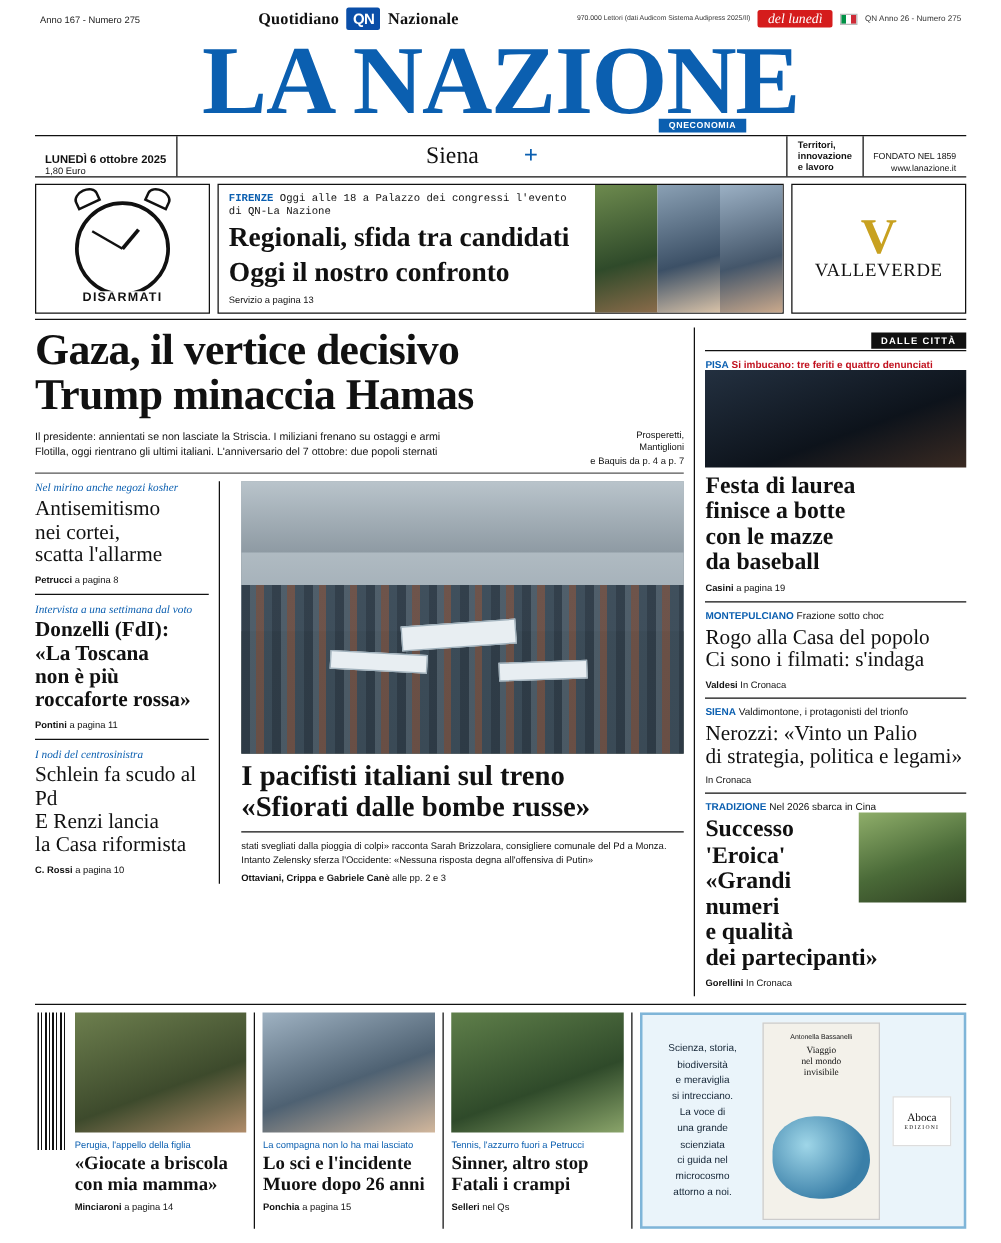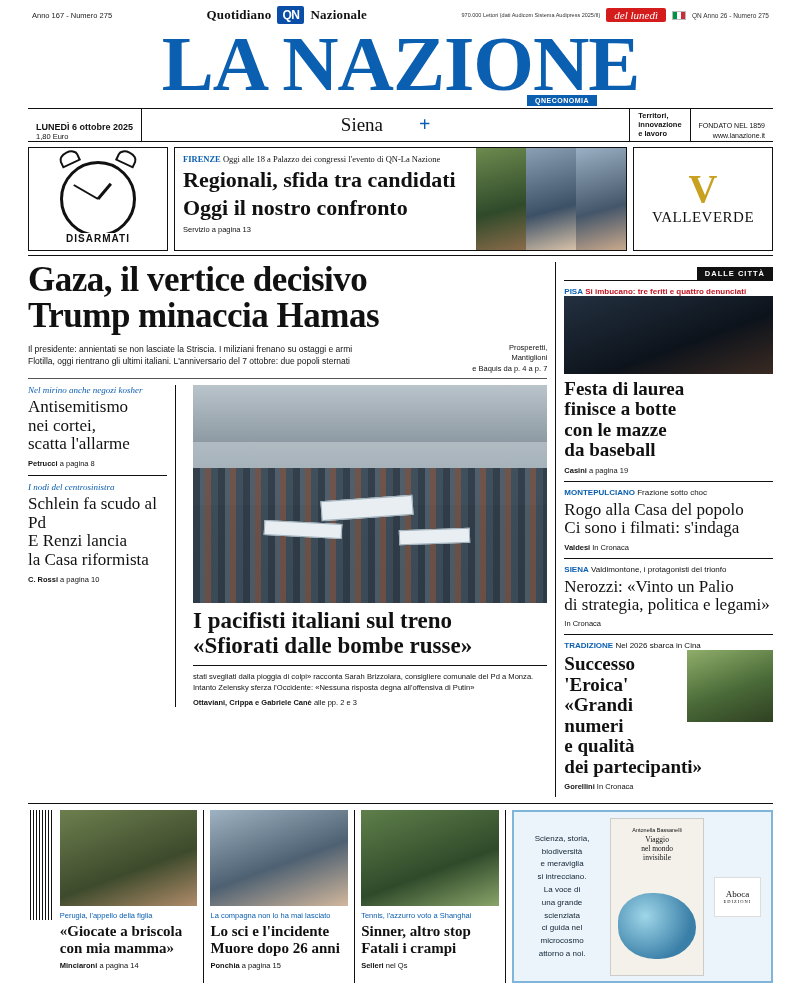--- a/index.html
+++ b/index.html
@@ -62,21 +62,21 @@
   .clock .bell.r { right: 4px; transform: rotate(25deg); }
   .clock .face { position: absolute; inset: 5px; border: 3px solid #111; border-radius: 50%; background: #fff; }
   .clock .hands { position: absolute; inset: 0; }
   .clock .hand { position: absolute; background: #111; left: 50%; bottom: 50%; transform-origin: bottom center; }
   .clock .hand.h { width: 3px; height: 20px; transform: translateX(-50%) rotate(40deg); }
   .clock .hand.m { width: 2px; height: 28px; transform: translateX(-50%) rotate(-60deg); }
   .clock .label { position: absolute; bottom: -2px; left: 50%; transform: translateX(-50%); background: #fff; font-family: "Liberation Sans", sans-serif; font-weight: bold; font-size: 10px; letter-spacing: 1px; padding: 0 3px; }
 
   .promo-main { flex: 1; border: 1px solid #111; display: flex; }
   .promo-main .txt { flex: 1; padding: 6px 8px; }
-  .promo-main .kicker { font-family: Liberation Serif, serif; font-size: 8.5px; }
+  .promo-main .kicker { font-family: Liberation Mono, monospace; font-size: 8.5px; }
   .promo-main .kicker b { color: #0b5fb0; }
   .promo-main h2 { font-family: "Liberation Serif", serif; font-size: 22px; line-height: 1.08; font-weight: bold; margin-top: 4px; }
   .promo-main .svc { font-family: "Liberation Sans", sans-serif; font-size: 7.5px; margin-top: 6px; }
   .faces { width: 150px; display: flex; }
   .face-img { flex: 1; }
   .f1 { background: linear-gradient(165deg,#6d8a4e,#2f4a2a 60%,#8a6b4a); }
   .f2 { background: linear-gradient(165deg,#8aa0b4,#3c5066 60%,#d8c2a8); }
   .f3 { background: linear-gradient(165deg,#9bb0c4,#44566a 60%,#caa98c); }
 
   .adbox { width: 140px; border: 1px solid #111; display: flex; flex-direction: column; align-items: center; justify-content: center; }
@@ -267,20 +267,31 @@
             <div class="kick">Nel mirino anche negozi kosher</div>
             <h3 style="white-space:pre-line">Antisemitismo
 nei cortei,
 scatta l'allarme</h3>
             <div class="sign">
               <b>Petrucci</b>
               <span>a pagina 8</span>
             </div>
           </div>
 
+          <div class="story">
+            <div class="kick">Intervista a una settimana dal voto</div>
+            <h3 class="bold" style="white-space:pre-line">Donzelli (FdI):
+«La Toscana
+non è più
+roccaforte rossa»</h3>
+            <div class="sign">
+              <b>Pontini</b>
+              <span>a pagina 11</span>
+            </div>
+          </div>
 
           <div class="story">
             <div class="kick">I nodi del centrosinistra</div>
             <h3 style="white-space:pre-line">Schlein fa scudo al Pd
 E Renzi lancia
 la Casa riformista</h3>
             <div class="sign">
               <b>C. Rossi</b>
               <span>a pagina 10</span>
             </div>
@@ -396,21 +407,21 @@
       <h3 style="white-space:pre-line">Lo sci e l'incidente
 Muore dopo 26 anni</h3>
       <div class="sign">
         <b>Ponchia</b>
         <span>a pagina 15</span>
       </div>
     </div>
 
     <div class="bcell">
       <div class="thumb t3"></div>
-      <div class="kick">Tennis, l'azzurro voto a Shanghai</div>
+      <div class="kick">Tennis, l'azzurro fuori a Petrucci</div>
       <h3 style="white-space:pre-line">Sinner, altro stop
 Fatali i crampi</h3>
       <div class="sign">
         <b>Selleri</b>
         <span>nel Qs</span>
       </div>
     </div>
 
     <div class="bookad">
       <div class="copy" style="white-space:pre-line">Scienza, storia,

